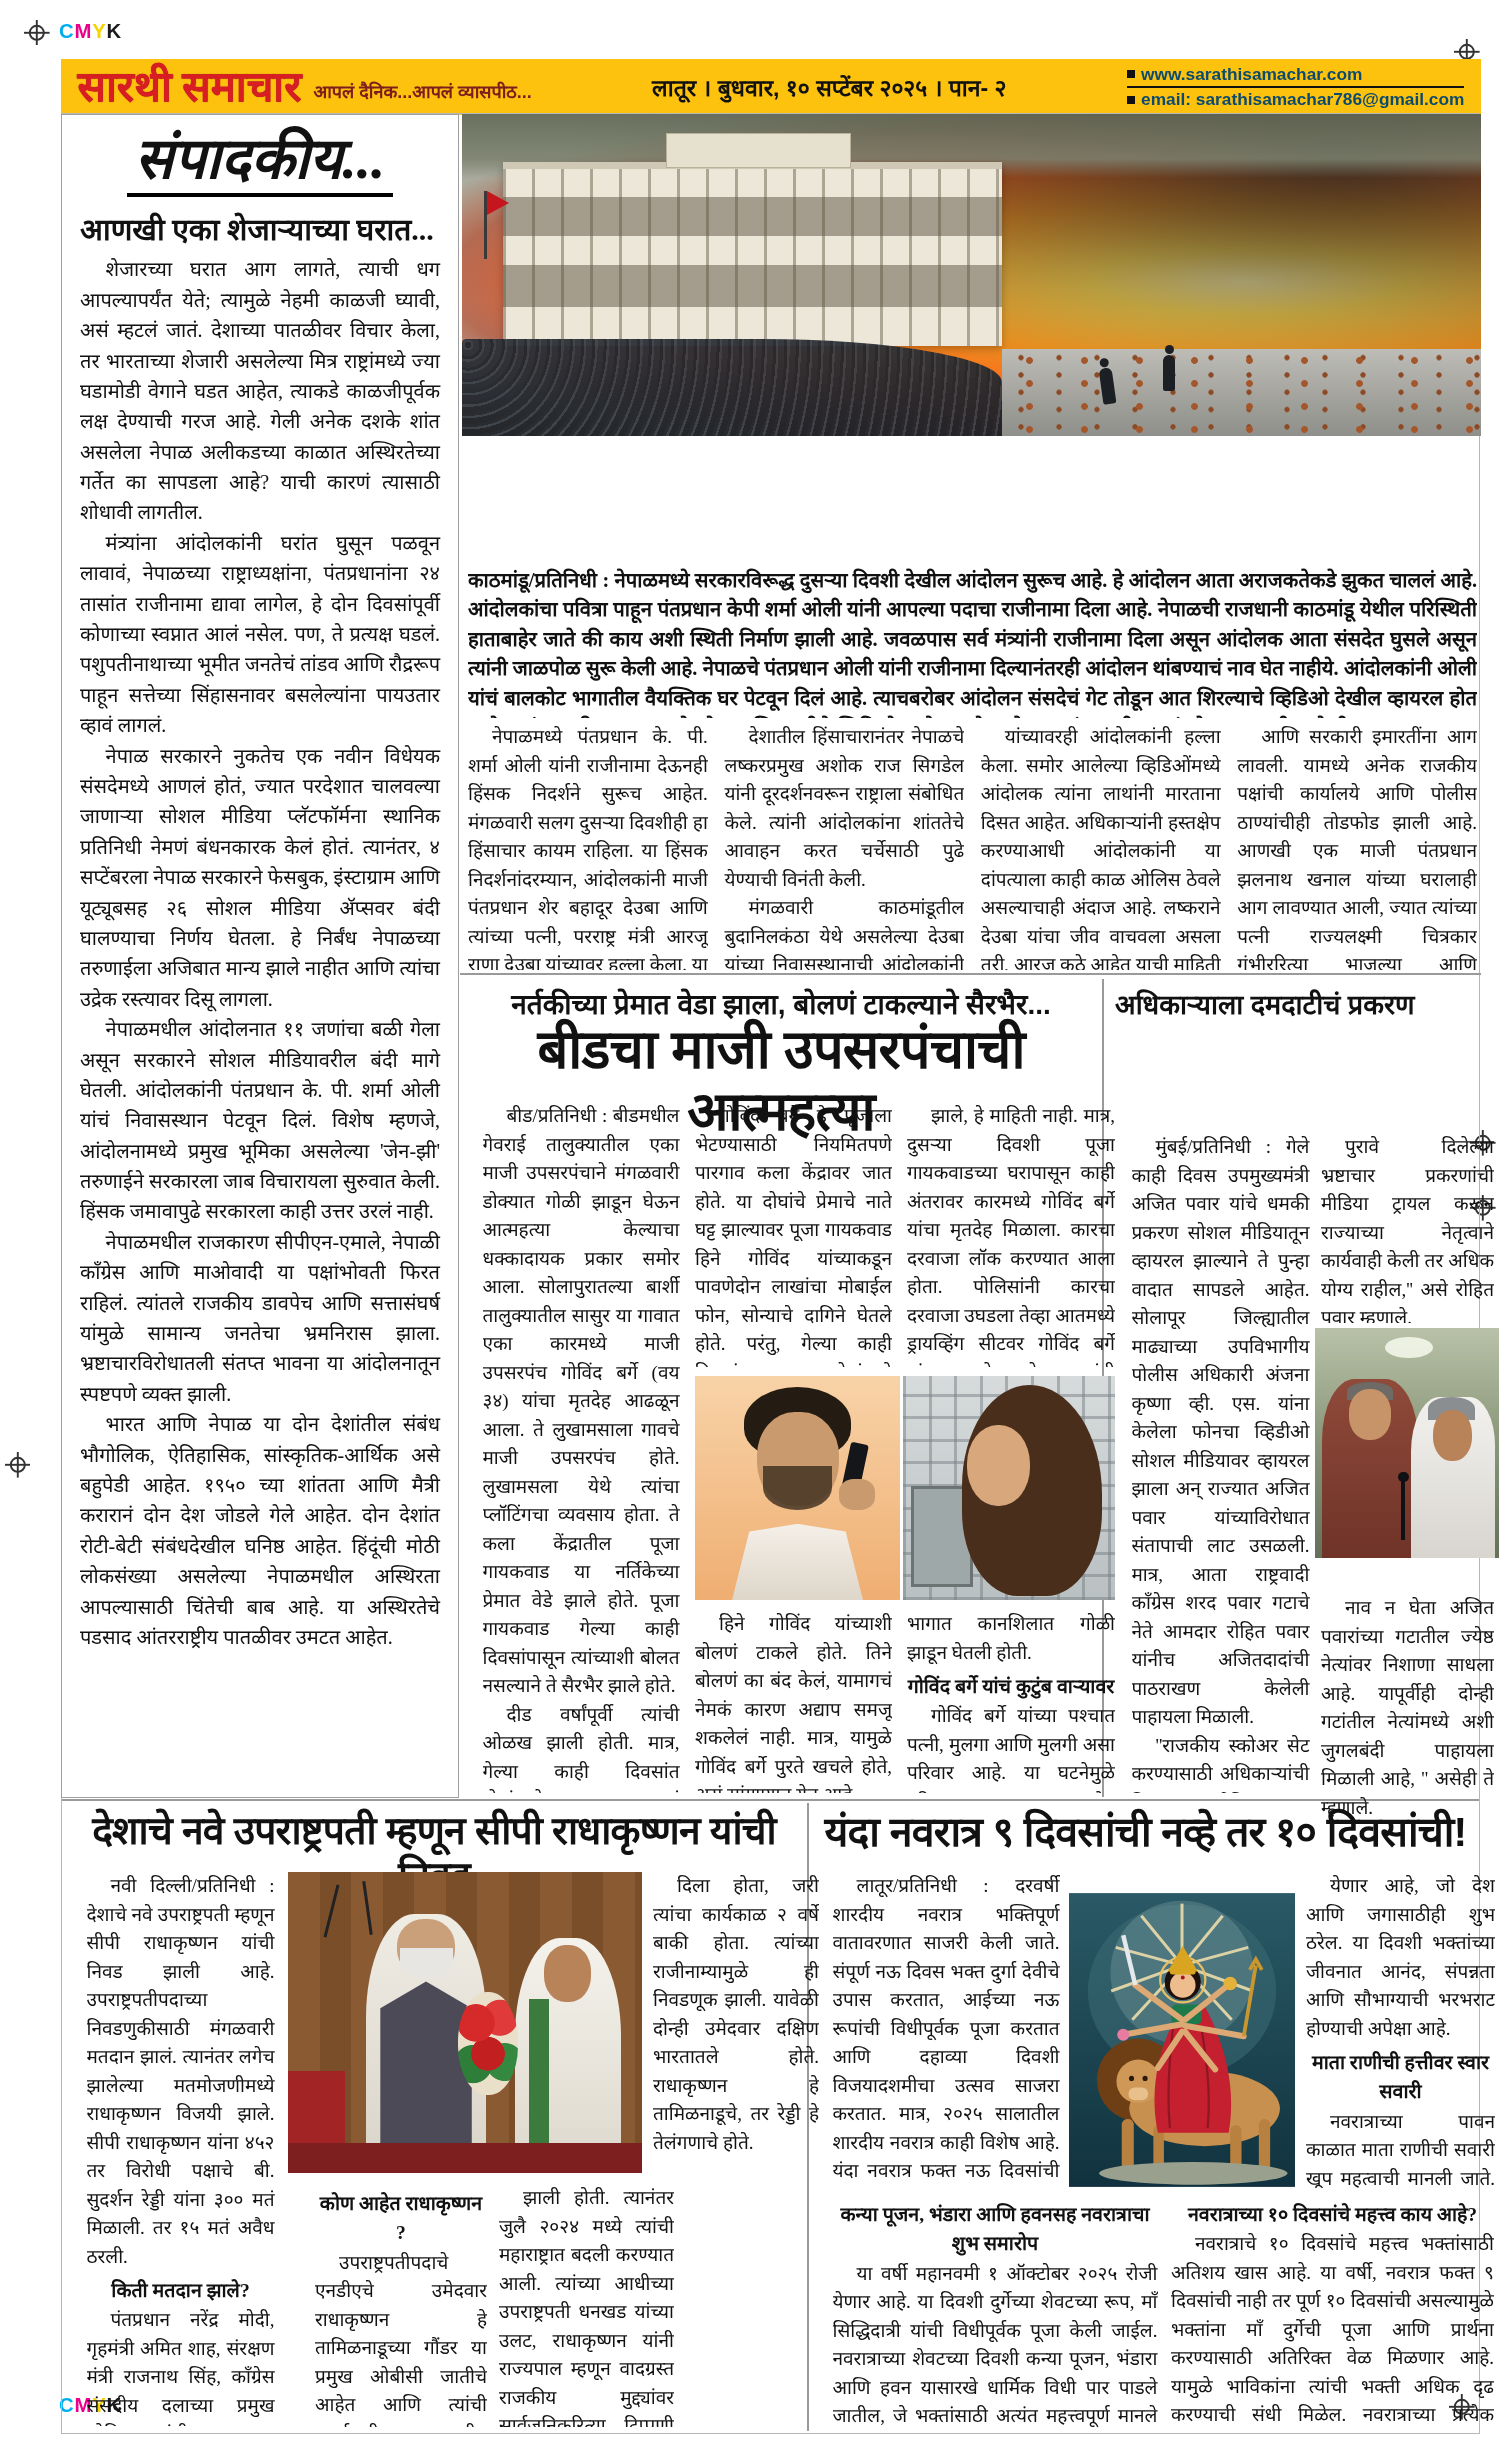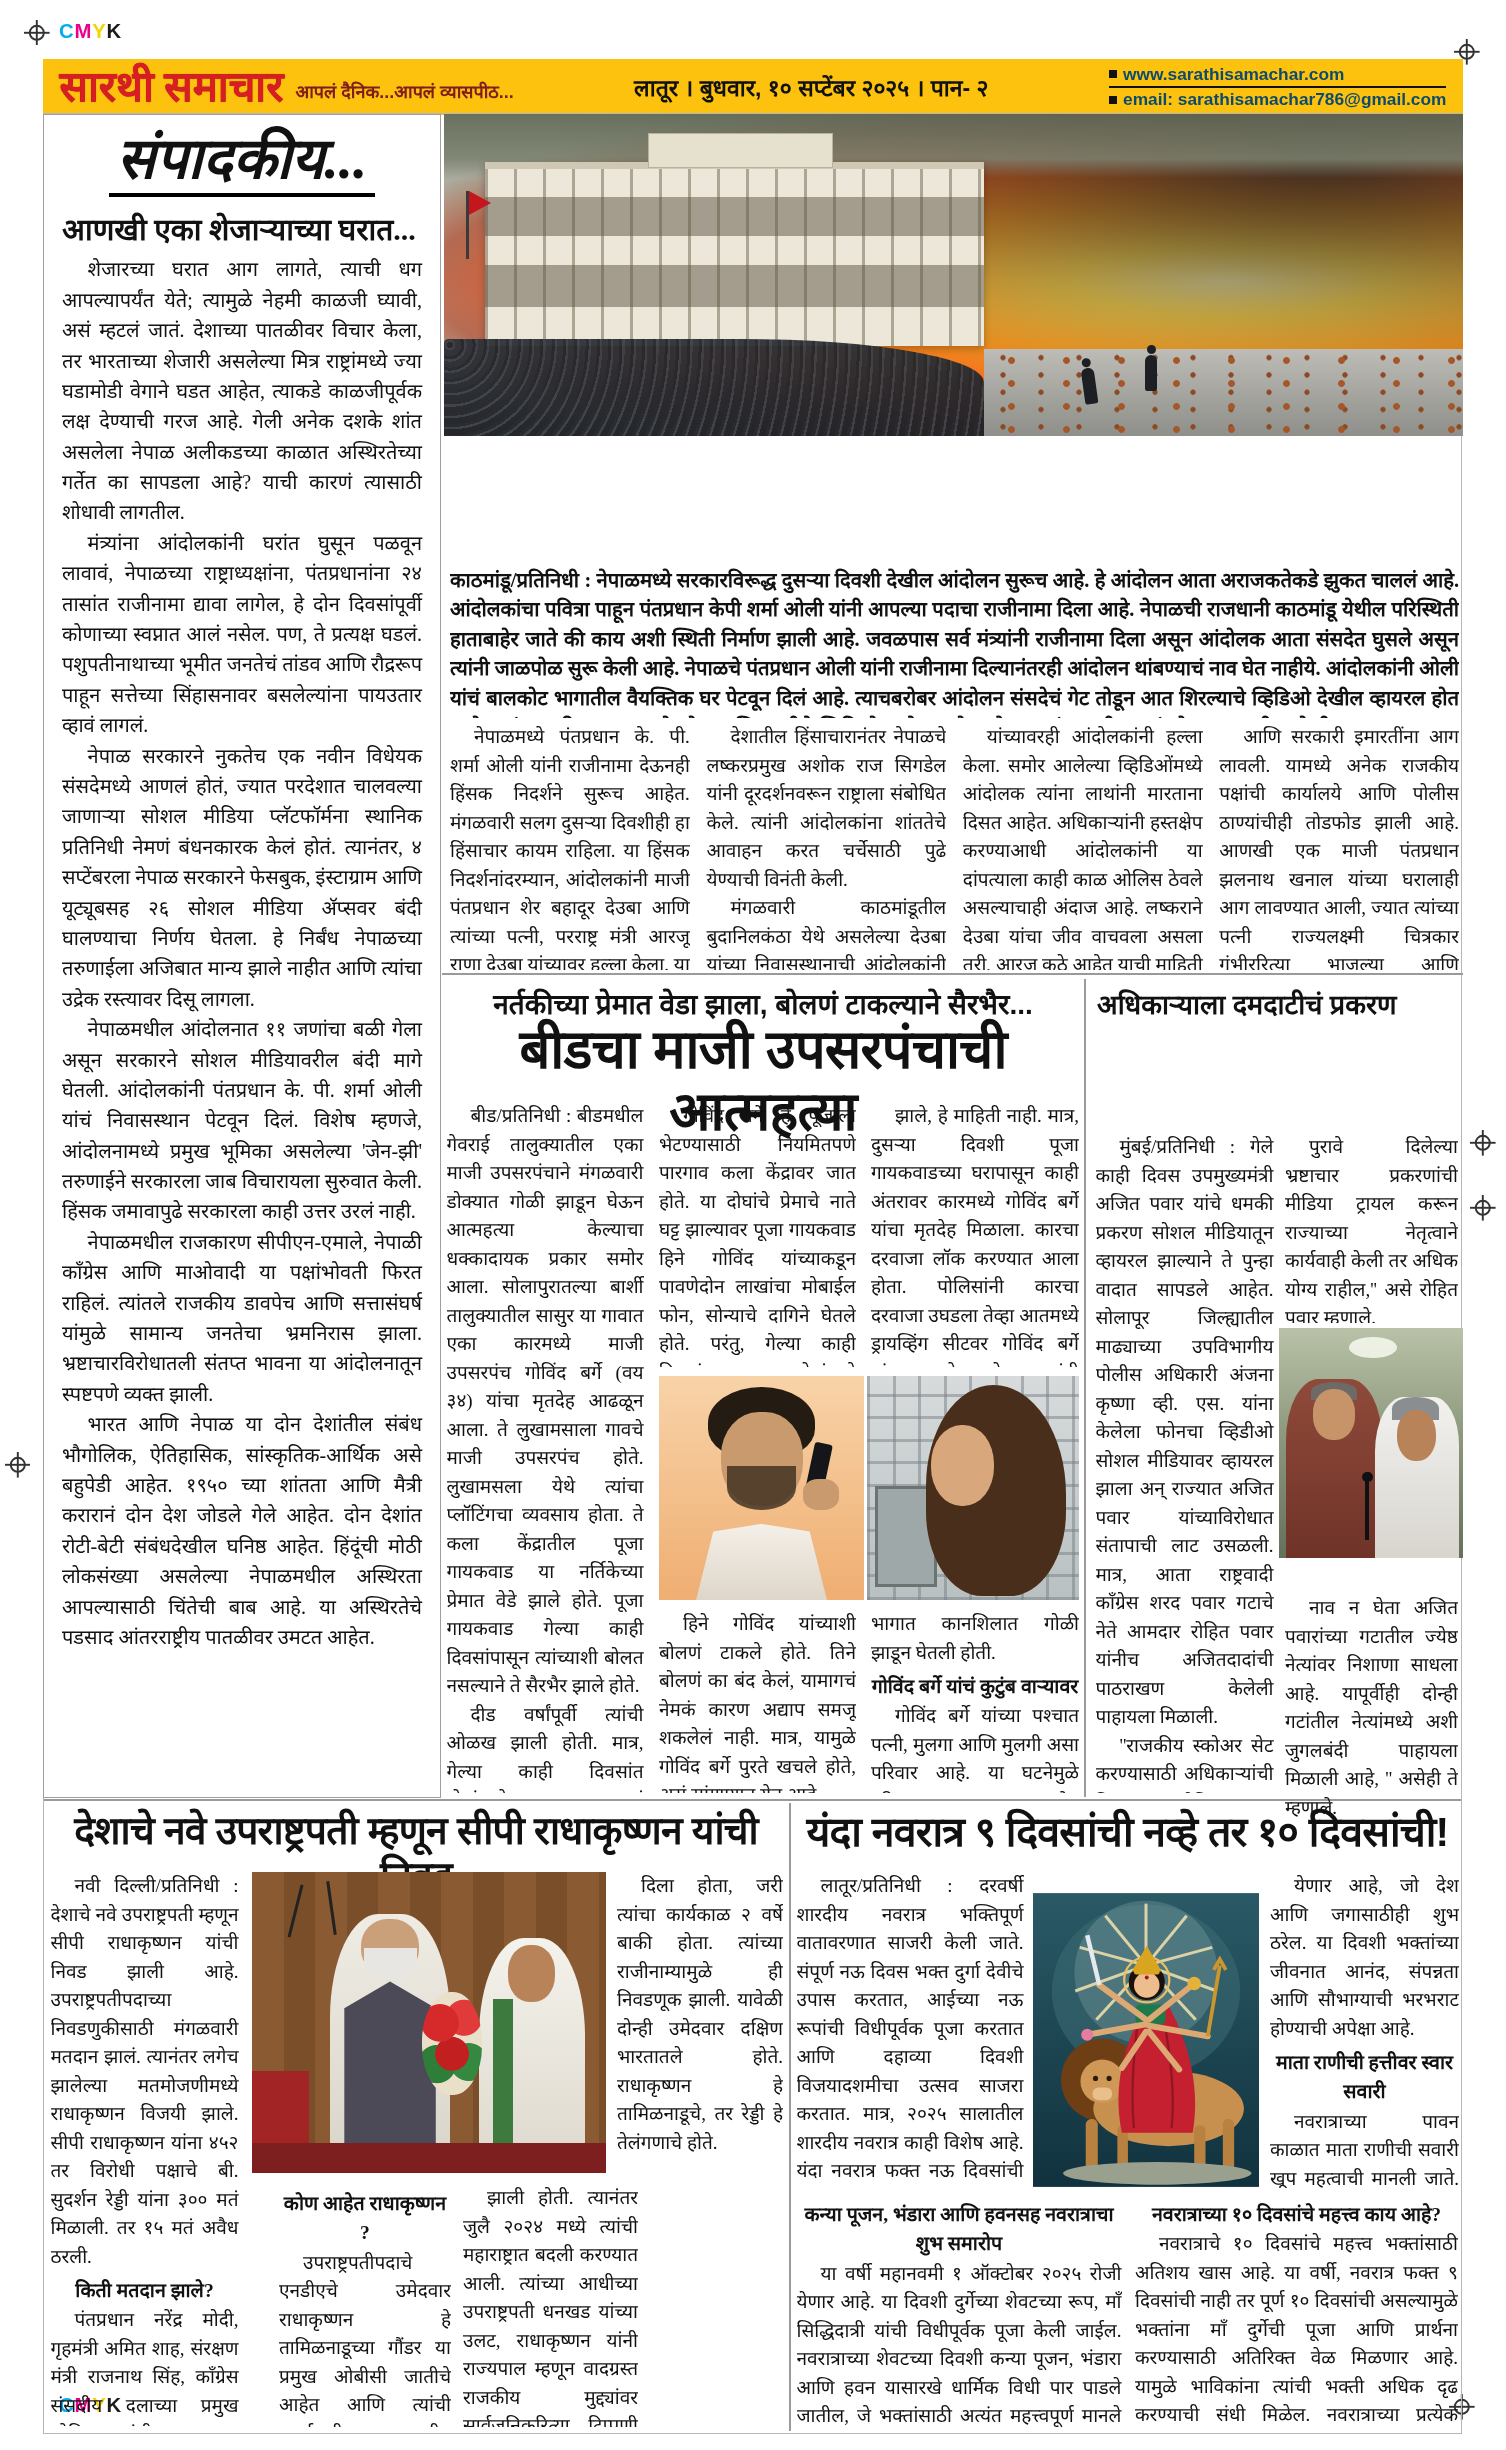--- a/index.html
+++ b/index.html
@@ -1,18 +1,18 @@
 <!DOCTYPE html>
 <html style="font-size:12px"><head>
 <meta charset="utf-8">
 <style>
   html,body{margin:0;padding:0;background:#e9e9e9;}
   #page{position:relative;width:1506px;height:2450px;background:#ffffff;overflow:hidden;
         font-family:"Liberation Serif", serif;color:#111;}
-  .abs{position:absolute;}
+  .abs{position:absolute;margin-left:18px;}
 
   
   .reg{position:absolute;width:25.6px;height:25.6px;}
   .reg svg{width:100%;height:100%;}
   .cmyk{position:absolute;font-family:"Liberation Sans",sans-serif;font-weight:bold;
         font-size:20.3px;letter-spacing:0.8px;}
   .cmyk .c{color:#00aeef}.cmyk .m{color:#ec008c}.cmyk .y{color:#f5d400}.cmyk .k{color:#1a1a1a}
 
   
   #masthead{left:43px;top:59px;width:1420px;height:56px;background:#fdc20e;

